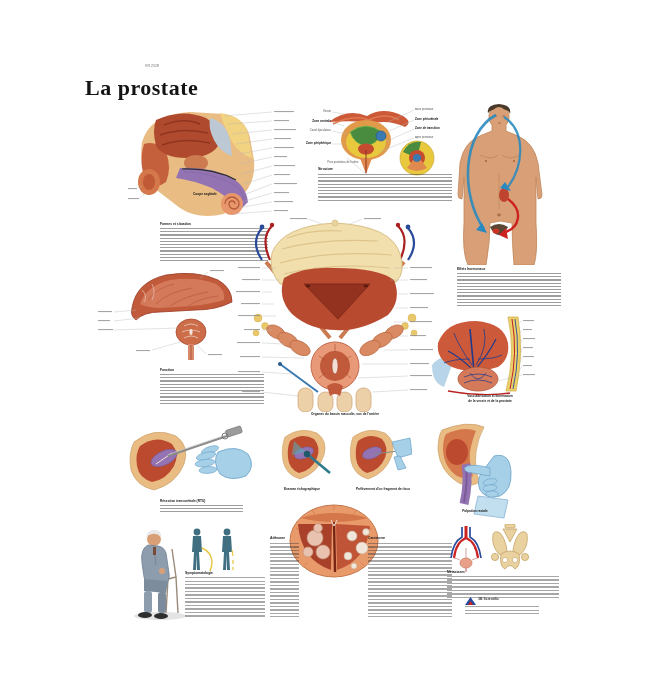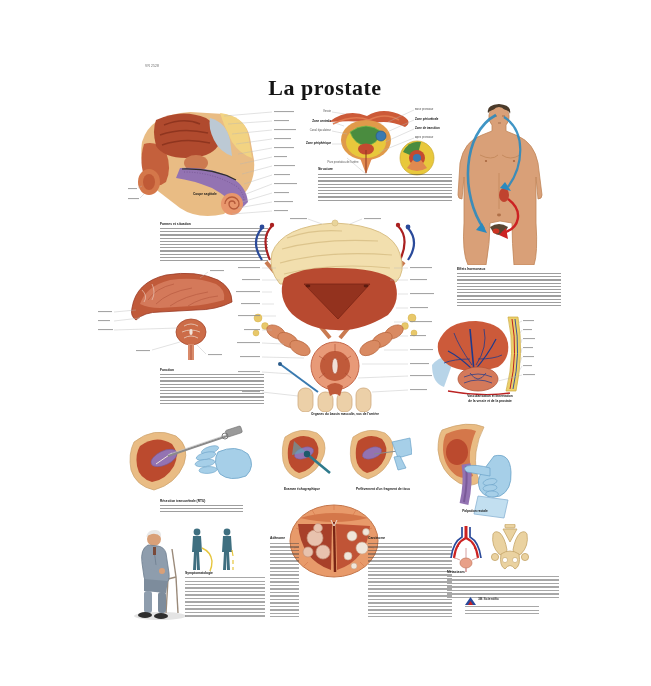--- a/index.html
+++ b/index.html
@@ -11,21 +11,21 @@
   .t{position:absolute;white-space:nowrap;transform-origin:0 0;line-height:1.15}
   .s{transform:scale(.3333)}
   .sc{transform:scale(.3333) translateX(-50%)}
   .sr{transform:scale(.3333) translateX(-100%)}
   .hd{font-size:10px;font-weight:bold;color:#151515}
   .cp{font-size:9.6px;font-weight:bold;color:#151515}
   .zl{font-size:8.2px;color:#555}
   .zlb{font-size:8.6px;font-weight:bold;color:#0e0e0e}
   .vr{font-size:10px;color:#666;letter-spacing:.5px}
   .brand{font-size:10.5px;font-weight:bold;color:#3a3a3a}
-  .title{position:absolute;left:0;right:0;text-align:center;font-family:"Liberation Serif",serif;font-weight:bold;font-size:22px;color:#141414;letter-spacing:.5px}
+  .title{position:absolute;left:0;right:0;font-family:"Liberation Serif",serif;font-weight:bold;font-size:22px;color:#141414;letter-spacing:.5px}
   
   .ml{position:absolute;opacity:.5;background:repeating-linear-gradient(to bottom,#3d3d3d 0,#3d3d3d 1.2px,transparent 1.2px,transparent 3.2px)}
   .ml2{position:absolute;opacity:.45;background:repeating-linear-gradient(to bottom,#3d3d3d 0,#3d3d3d 1.1px,transparent 1.1px,transparent 3.5px)}
   svg{display:block}
 </style>
 </head>
 <body>
 
 <div class="poster">
 

